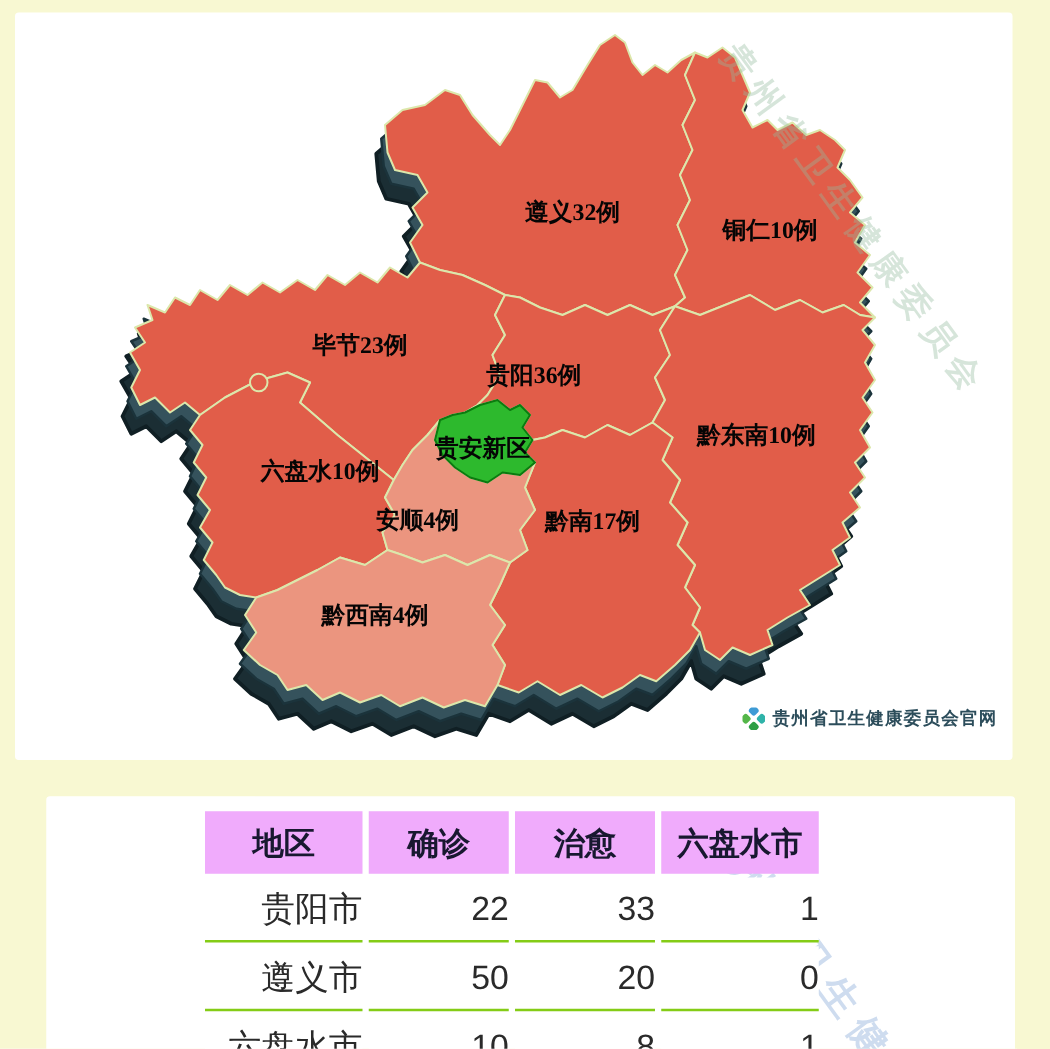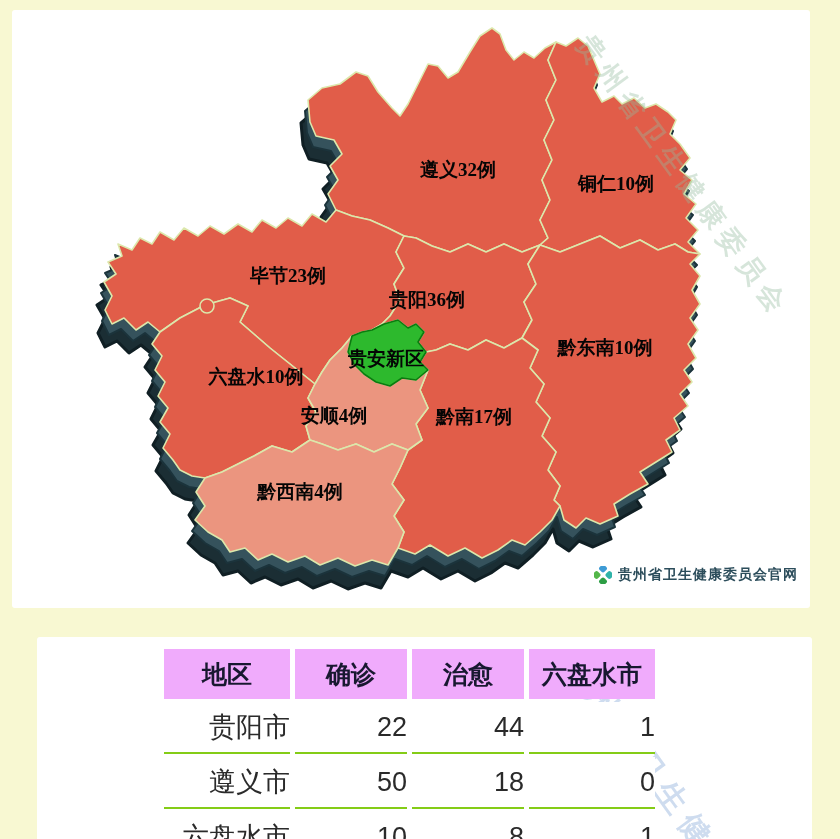--- a/index.html
+++ b/index.html
@@ -108,27 +108,27 @@
         <th>地区</th>
         <th>确诊</th>
         <th>治愈</th>
         <th>六盘水市</th>
       </tr>
     </thead>
     <tbody>
       <tr>
         <td>贵阳市</td>
         <td>22</td>
-        <td>44</td>
+        <td>33</td>
         <td>1</td>
       </tr>
       <tr>
         <td>遵义市</td>
         <td>50</td>
-        <td>18</td>
+        <td>20</td>
         <td>0</td>
       </tr>
       <tr>
         <td>六盘水市</td>
         <td>10</td>
         <td>8</td>
         <td>1</td>
       </tr>
     </tbody>
   </table>

